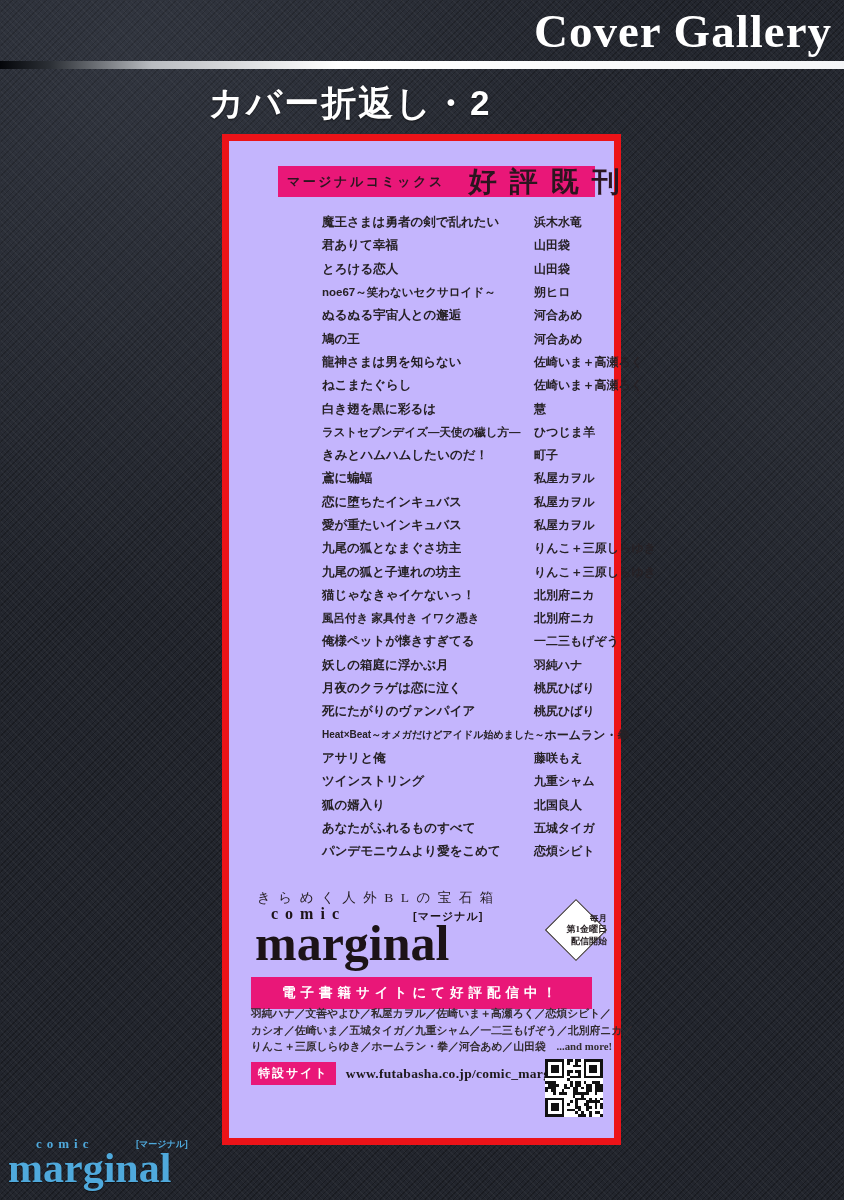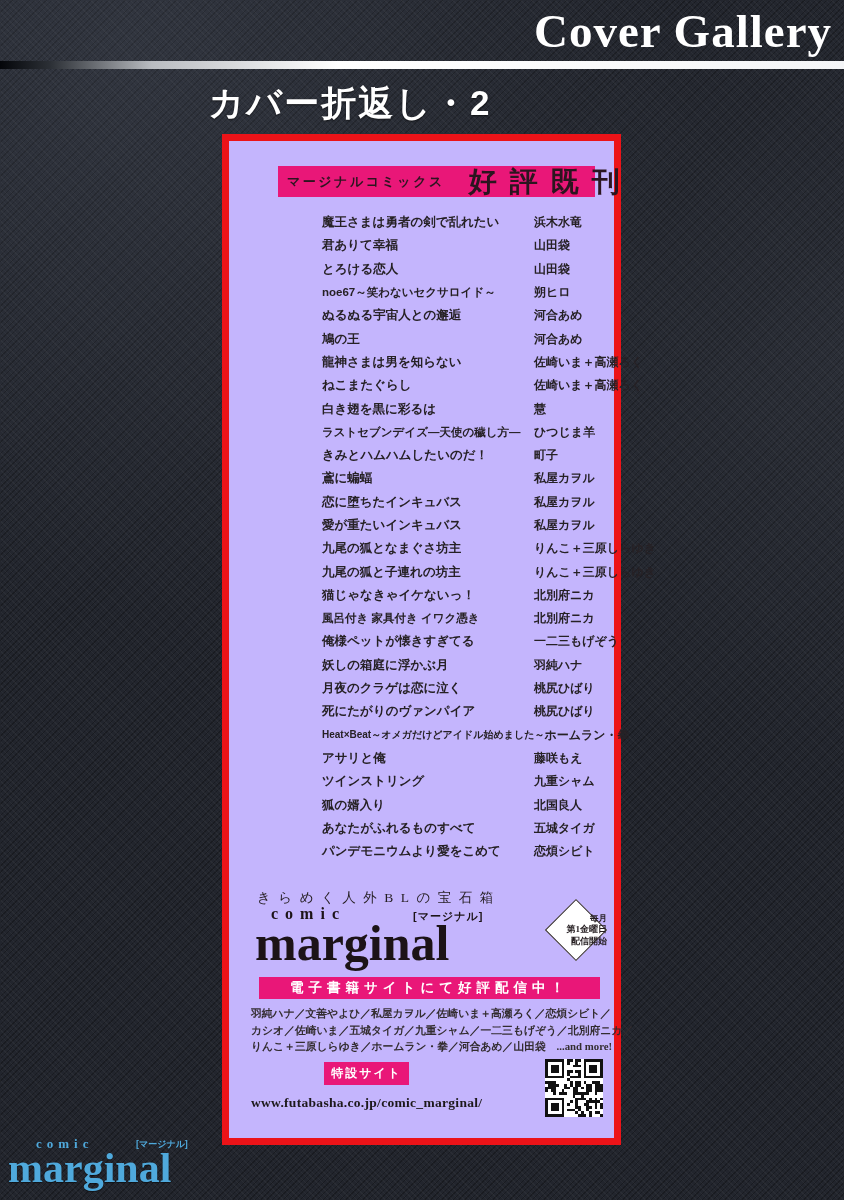--- a/index.html
+++ b/index.html
@@ -80,32 +80,32 @@
     position:absolute;left:0;top:0;width:62px;height:66px;
     display:flex;flex-direction:column;align-items:flex-end;justify-content:center;
     font-family:"Liberation Serif","DejaVu Serif",serif;font-weight:bold;color:#241d20;
     line-height:1.3;text-align:center;
   }
   .badge .b1{font-size:8.5px;}
   .badge .b2{font-size:9px;}
   .badge .b3{font-size:9px;}
 
   .banner{
-    position:absolute;left:30px;top:836px;width:341px;height:22px;
+    position:absolute;left:22px;top:836px;width:341px;height:32px;
     background:var(--pink);color:#fff;display:flex;align-items:center;justify-content:center;
     font-family:"Liberation Serif","DejaVu Serif",serif;
     font-size:13.5px;font-weight:bold;letter-spacing:5px;white-space:nowrap;
   }
   .artists{
     position:absolute;left:22px;top:864px;width:345px;
     font-family:"Liberation Serif","DejaVu Serif",serif;
     font-size:10.8px;font-weight:bold;color:#332d30;line-height:16.5px;white-space:nowrap;
   }
 
-  .link-row{position:absolute;left:22px;display:flex;align-items:center;gap:10px;flex-direction:column;}
+  .link-row{position:absolute;left:22px;display:flex;align-items:center;gap:10px;}
   .link-row.site{top:921px;}
   .link-row.twitter{top:947px;}
   .link-label{
     background:var(--pink);color:#fff;font-size:12px;font-weight:bold;
     letter-spacing:2px;padding:3px 7px;white-space:nowrap;
   }
   .link-text{
     font-family:"Liberation Serif","DejaVu Serif",serif;
     font-size:13.5px;font-weight:bold;color:#1d191b;letter-spacing:.3px;white-space:nowrap;
   }

